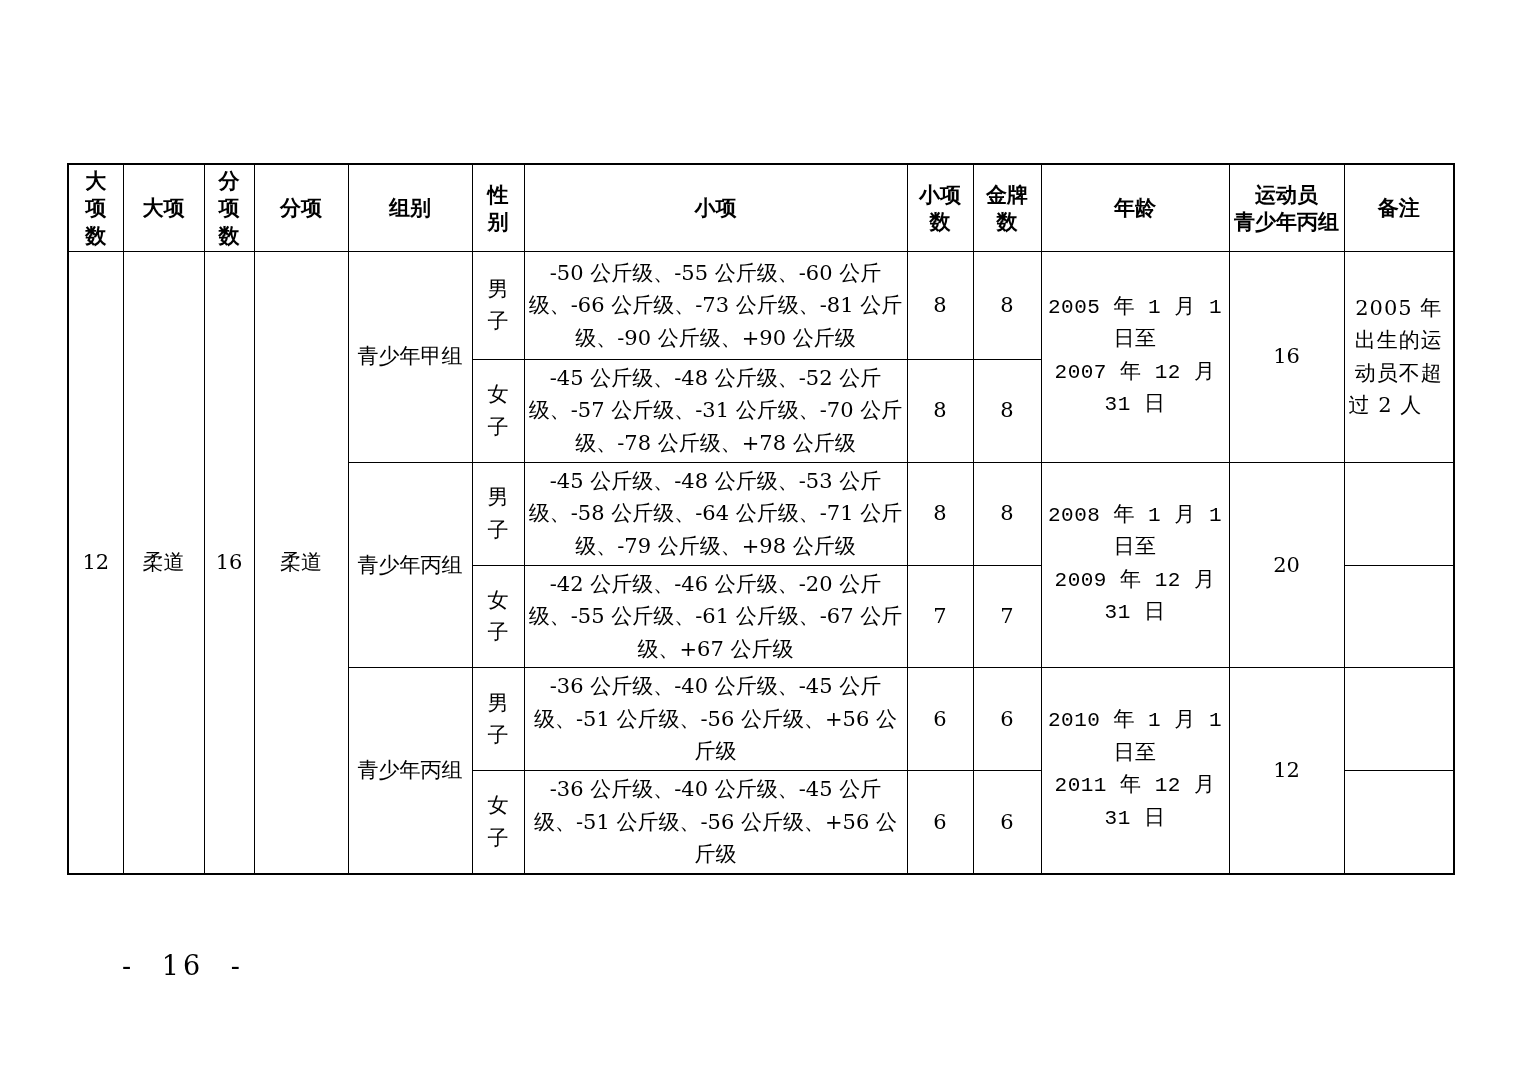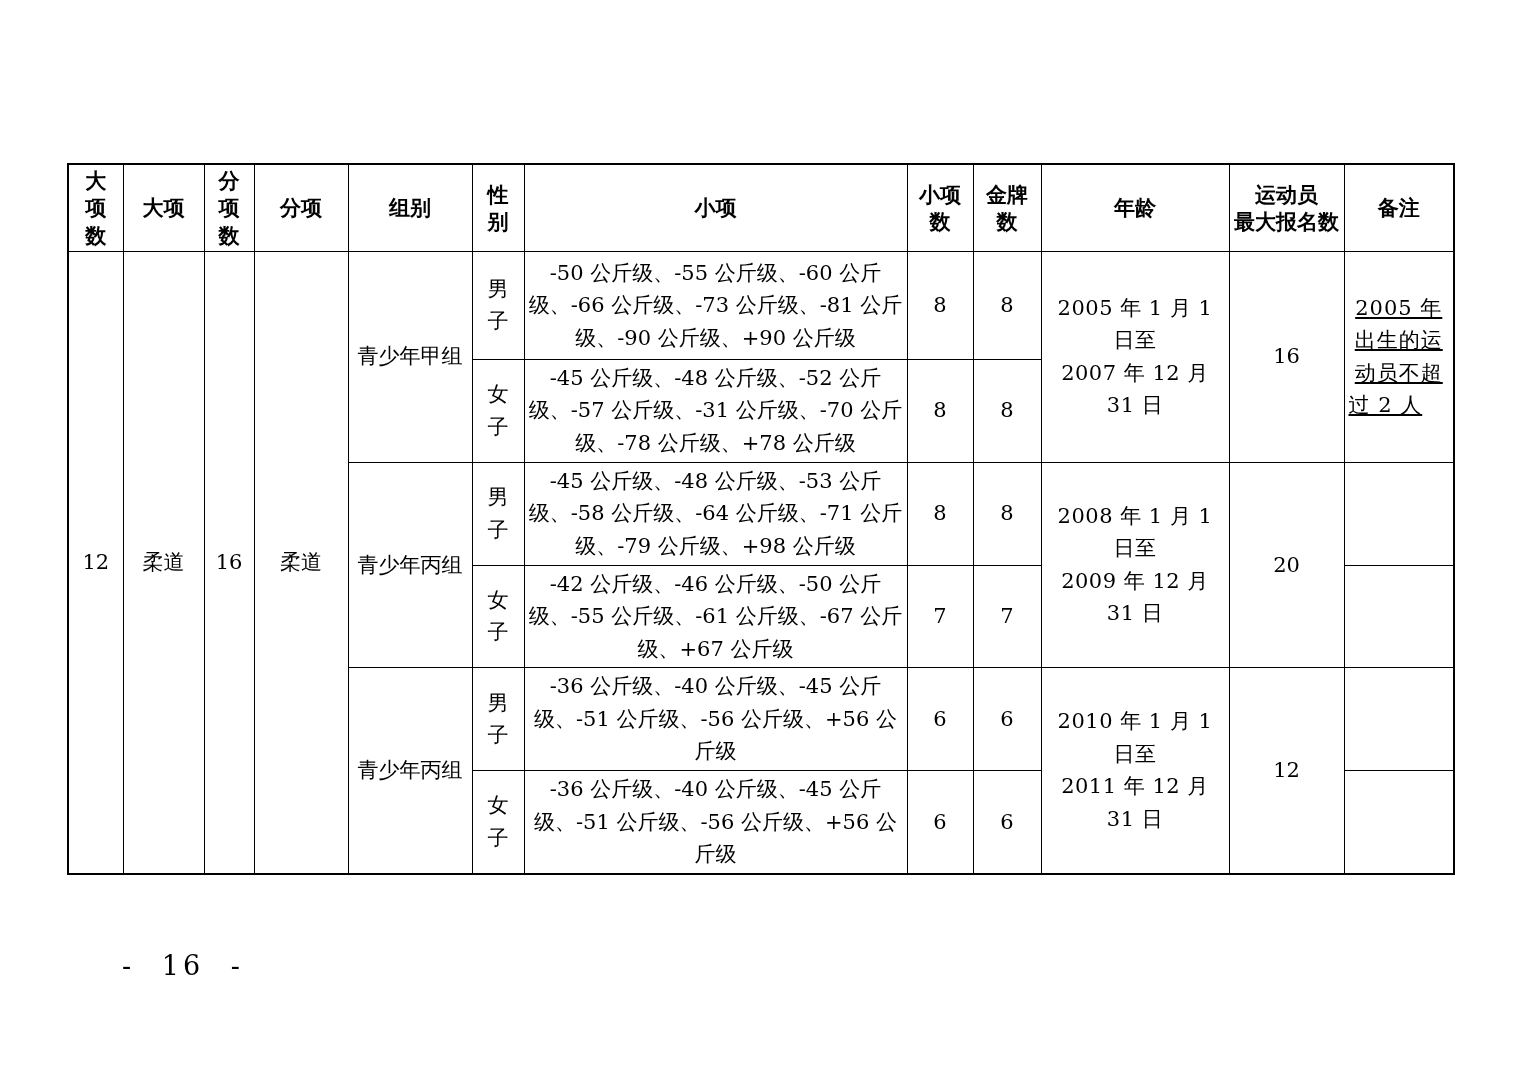--- a/index.html
+++ b/index.html
@@ -42,30 +42,29 @@
   }
   td.events {
     font-size: 20px;
     line-height: 1.7;
     padding: 4px 8px;
     text-align: justify;
     text-align-last: center;
     margin-top: 16px;
   }
   td.gender { line-height: 1.65; }
-  td.age { font-size: 20px; line-height: 1.55; letter-spacing: 0.5px; }
+  td.age { font-size: 20px; line-height: 1.55; letter-spacing: 0.5px; font-family: Liberation Mono, monospace; }
   td.remark {
     font-size: 20px;
     line-height: 1.5;
     padding: 4px 8px;
     text-align: justify;
     text-align-last: left;
     vertical-align: middle;
     letter-spacing: 1px;
-    text-decoration: underline;
   }
   .pageno {
     position: absolute;
     left: 122px;
     top: 950px;
     font-size: 27px;
     letter-spacing: 4px;
     word-spacing: 14px;
     font-family: "DejaVu Serif", "Liberation Serif", serif;
     text-align: right;
@@ -105,21 +104,21 @@
       <th>组别</th>
       <th>性
 别</th>
       <th>小项</th>
       <th>小项
 数</th>
       <th>金牌
 数</th>
       <th>年龄</th>
       <th>运动员
-最大报名数</th>
+青少年丙组</th>
       <th>备注</th>
     </tr>
 
     <tr style="height:108px">
       <td rowspan="6">12</td>
       <td rowspan="6">柔道</td>
       <td rowspan="6">16</td>
       <td rowspan="6">柔道</td>
       <td rowspan="2">青少年甲组</td>
       <td class="gender">男
@@ -150,21 +149,21 @@
       <td>8</td>
       <td rowspan="2" class="age">2008 年 1 月 1 日至
 2009 年 12 月 31 日</td>
       <td rowspan="2">20</td>
       <td class="remark"></td>
     </tr>
 
     <tr style="height:102px">
       <td class="gender">女
 子</td>
-      <td class="events">-42 公斤级、-46 公斤级、-50 公斤级、-55 公斤级、-61 公斤级、-67 公斤级、+67 公斤级</td>
+      <td class="events">-42 公斤级、-46 公斤级、-20 公斤级、-55 公斤级、-61 公斤级、-67 公斤级、+67 公斤级</td>
       <td>7</td>
       <td>7</td>
       <td class="remark"></td>
     </tr>
 
     <tr style="height:103px">
       <td rowspan="2">青少年丙组</td>
       <td class="gender">男
 子</td>
       <td class="events">-36 公斤级、-40 公斤级、-45 公斤级、-51 公斤级、-56 公斤级、+56 公斤级</td>

